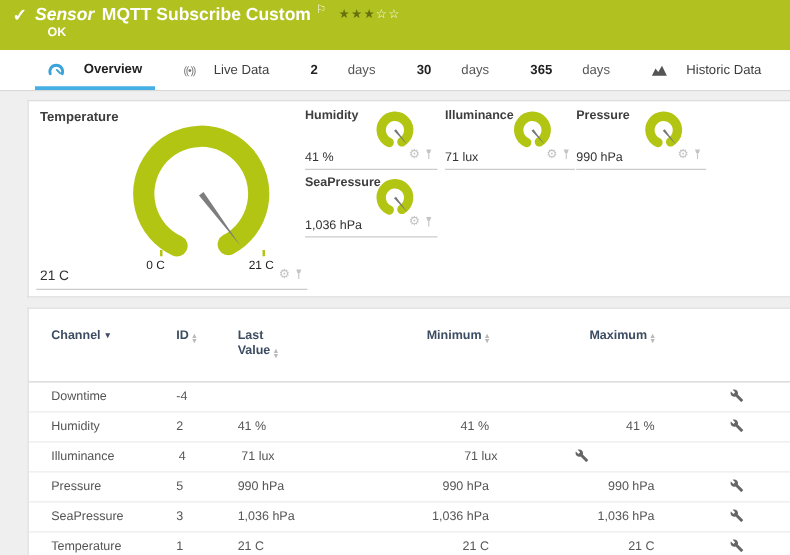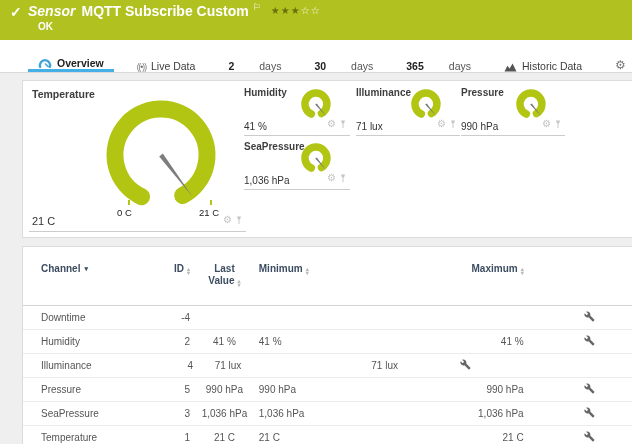--- a/index.html
+++ b/index.html
@@ -14,24 +14,24 @@
   .sensor-title{font-weight:700}
   .flag{font-size:9px;vertical-align:super;margin-left:4px;font-weight:400}
   .stars{margin-left:10px;font-size:10px;letter-spacing:1px;vertical-align:2px}
   .stars .filled{color:#67700f}
   .stars .empty{color:#fdfdf4}
   .hdr .status{position:absolute;left:38px;top:21px;font-size:10px;font-weight:700}
 
   
   .tabbar{position:absolute;top:40px;left:0;right:0;height:33px;background:#fff;
           border-bottom:1px solid #d8d8d8;display:flex;align-items:stretch;padding-left:28px;box-sizing:border-box}
-  .tab{display:flex;align-items:flex-end;gap:5px;padding:0 10px;margin-right:13px;font-size:10.5px;color:#3d3d3d;white-space:nowrap}
+  .tab{display:flex;align-items:center;gap:15px;padding:0 10px;margin-right:13px;font-size:10.5px;color:#3d3d3d;white-space:nowrap}
   .tab.active{border-bottom:3px solid #45b0e6;font-weight:700;color:#222}
   .tab .num{font-weight:700;color:#222}
-  .tab .unit{color:#555;margin-left:20px}
+  .tab .unit{color:#555;margin-left:9px}
   .tab .ticn{display:inline-flex;align-items:center;color:#777}
   .broadcast-txt{font-size:8.5px;color:#888;letter-spacing:-1px}
   .gear-dark{font-size:12px;color:#4a4a4a}
 
   
   .panel{position:absolute;left:22px;width:610px;background:#fff;border:1px solid #dcdcdc;border-right:none;box-sizing:border-box}
   #gaugesPanel{top:80px;height:158px}
   #tablePanel{top:246px;height:198px;border-bottom:none}
 
   .card{position:absolute;border-bottom:1px solid #cccccc}
@@ -56,23 +56,23 @@
   #illCard{left:333px;top:6px;width:104px}
   #preCard{left:438px;top:6px;width:104px}
   #seaCard{left:221px;top:60px;width:106px}
 
   
   .trow{display:flex;align-items:center;height:23px;border-top:1px solid #ebebeb;font-size:10px;color:#555}
   .thead{display:flex;align-items:flex-start;height:58px;padding-top:16px;box-sizing:border-box;
          font-size:10px;color:#3c4c61;font-weight:700;border-top:none}
   .thead + .trow{border-top:1px solid #d4d4d4}
   .c-ch{width:120px;padding-left:18px;text-align:left;box-sizing:border-box}
-  .c-id{width:50px;text-align:right}
-  .c-last{width:70px;text-align:center}
-  .c-min{width:135px;}
+  .c-id{width:50px;text-align:left}
+  .c-last{width:70px;text-align:left}
+  .c-min{width:135px;text-align:right}
   .c-max{width:135px;text-align:right}
   .c-act{width:110px;text-align:center;padding-left:24px;box-sizing:border-box}
   .sortpair{display:inline-flex;flex-direction:column;margin-left:3px;color:#b9b9b9;font-size:6px;line-height:4px;vertical-align:1px}
   .caret{color:#3c4c61;font-size:7px;margin-left:4px;vertical-align:1px}
   .two-line{display:inline-block;line-height:12px}
 </style>
 </head>
 <body>
 
 <div class="screen">

